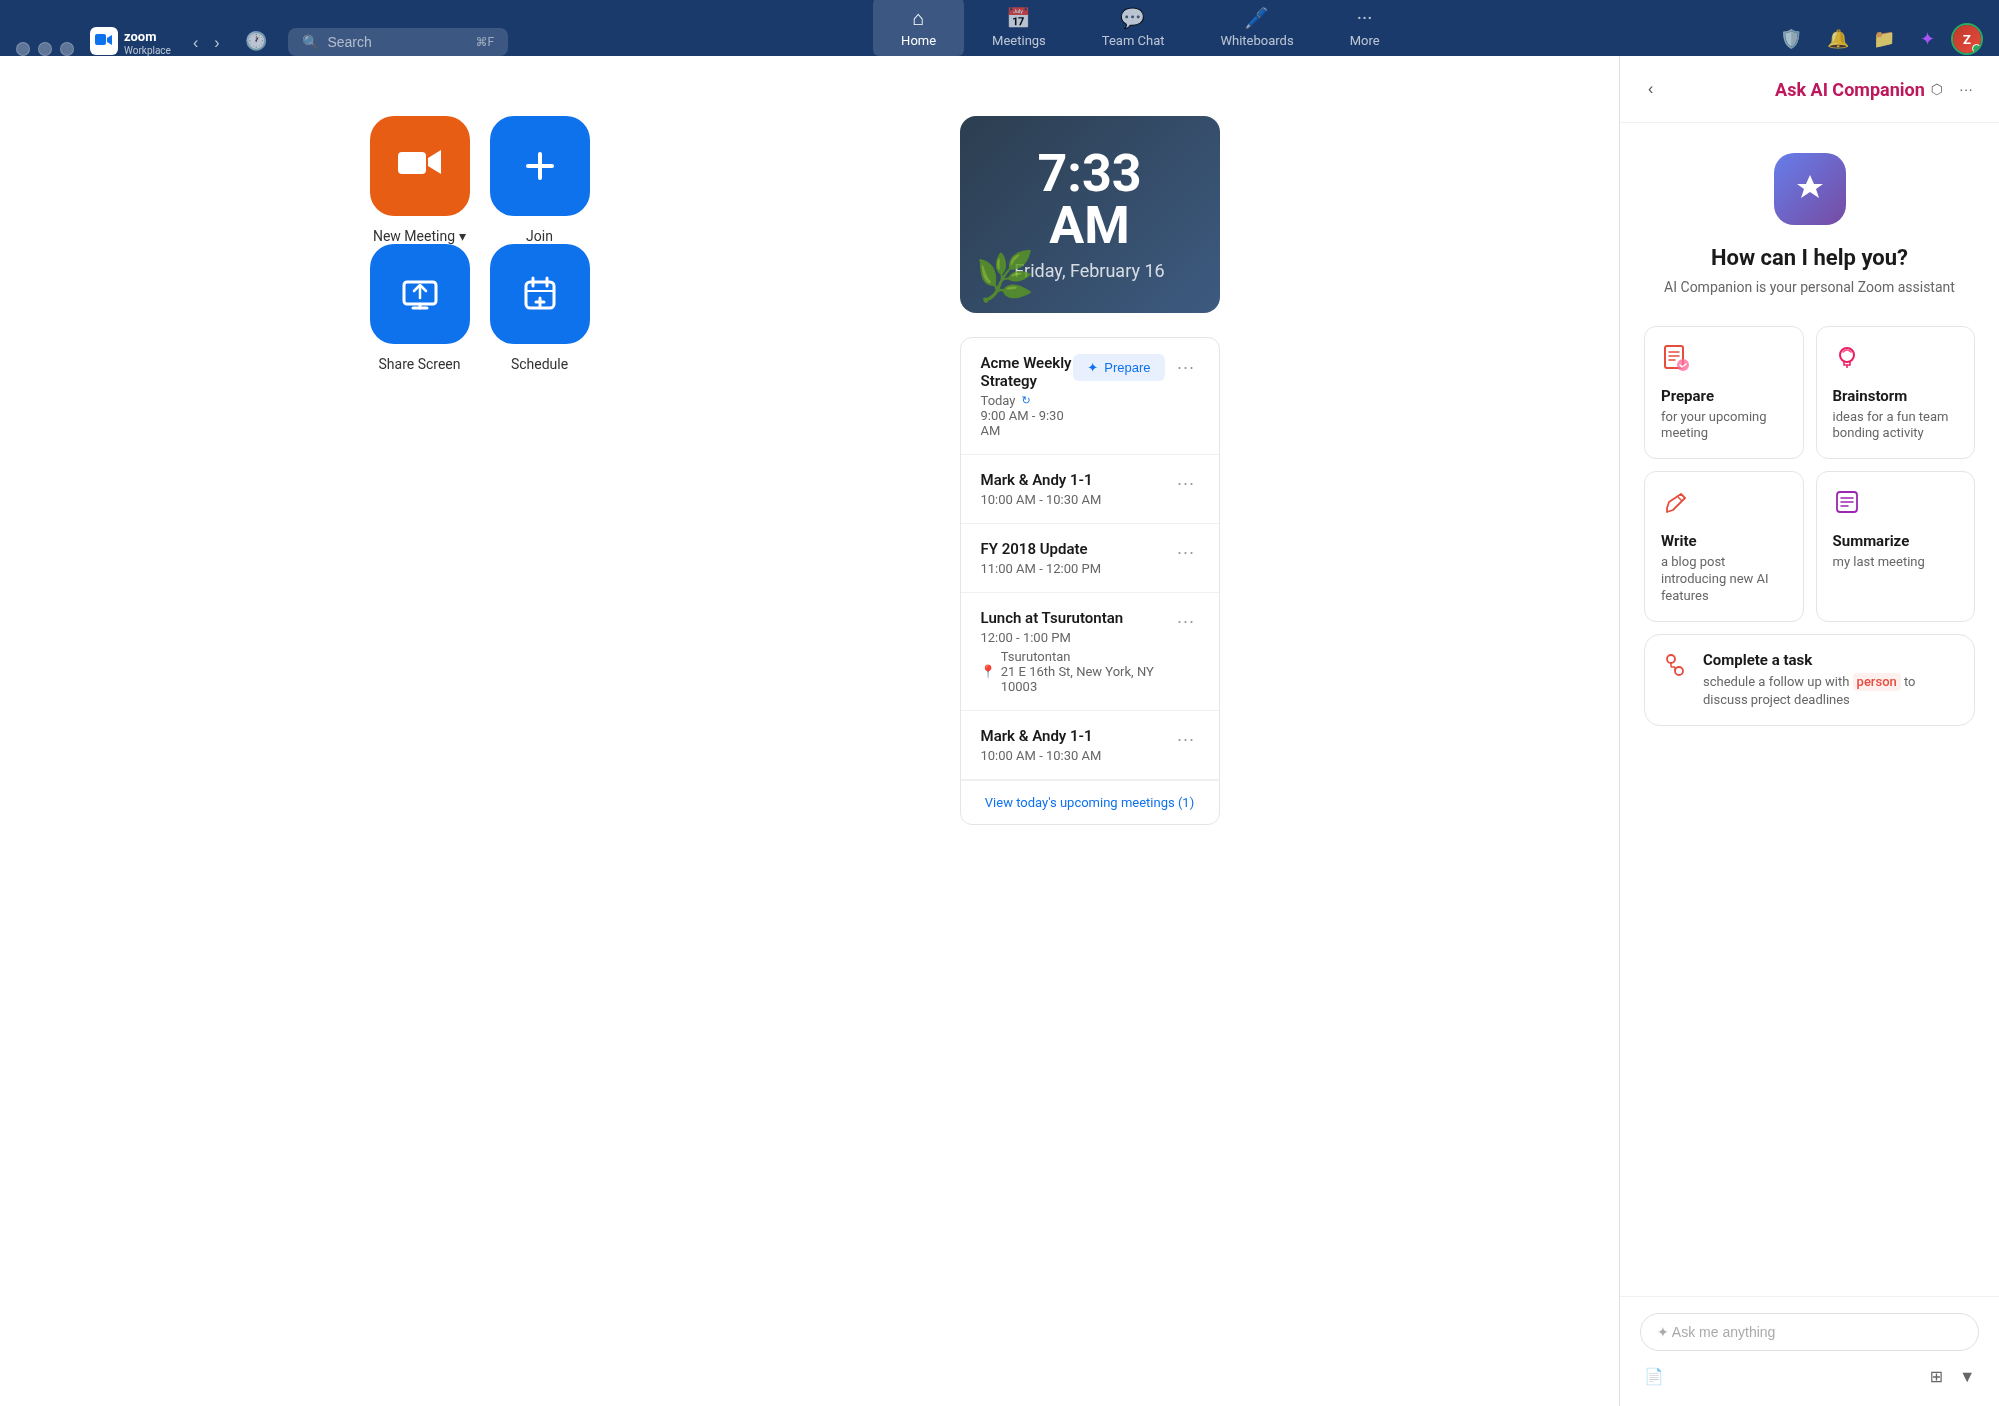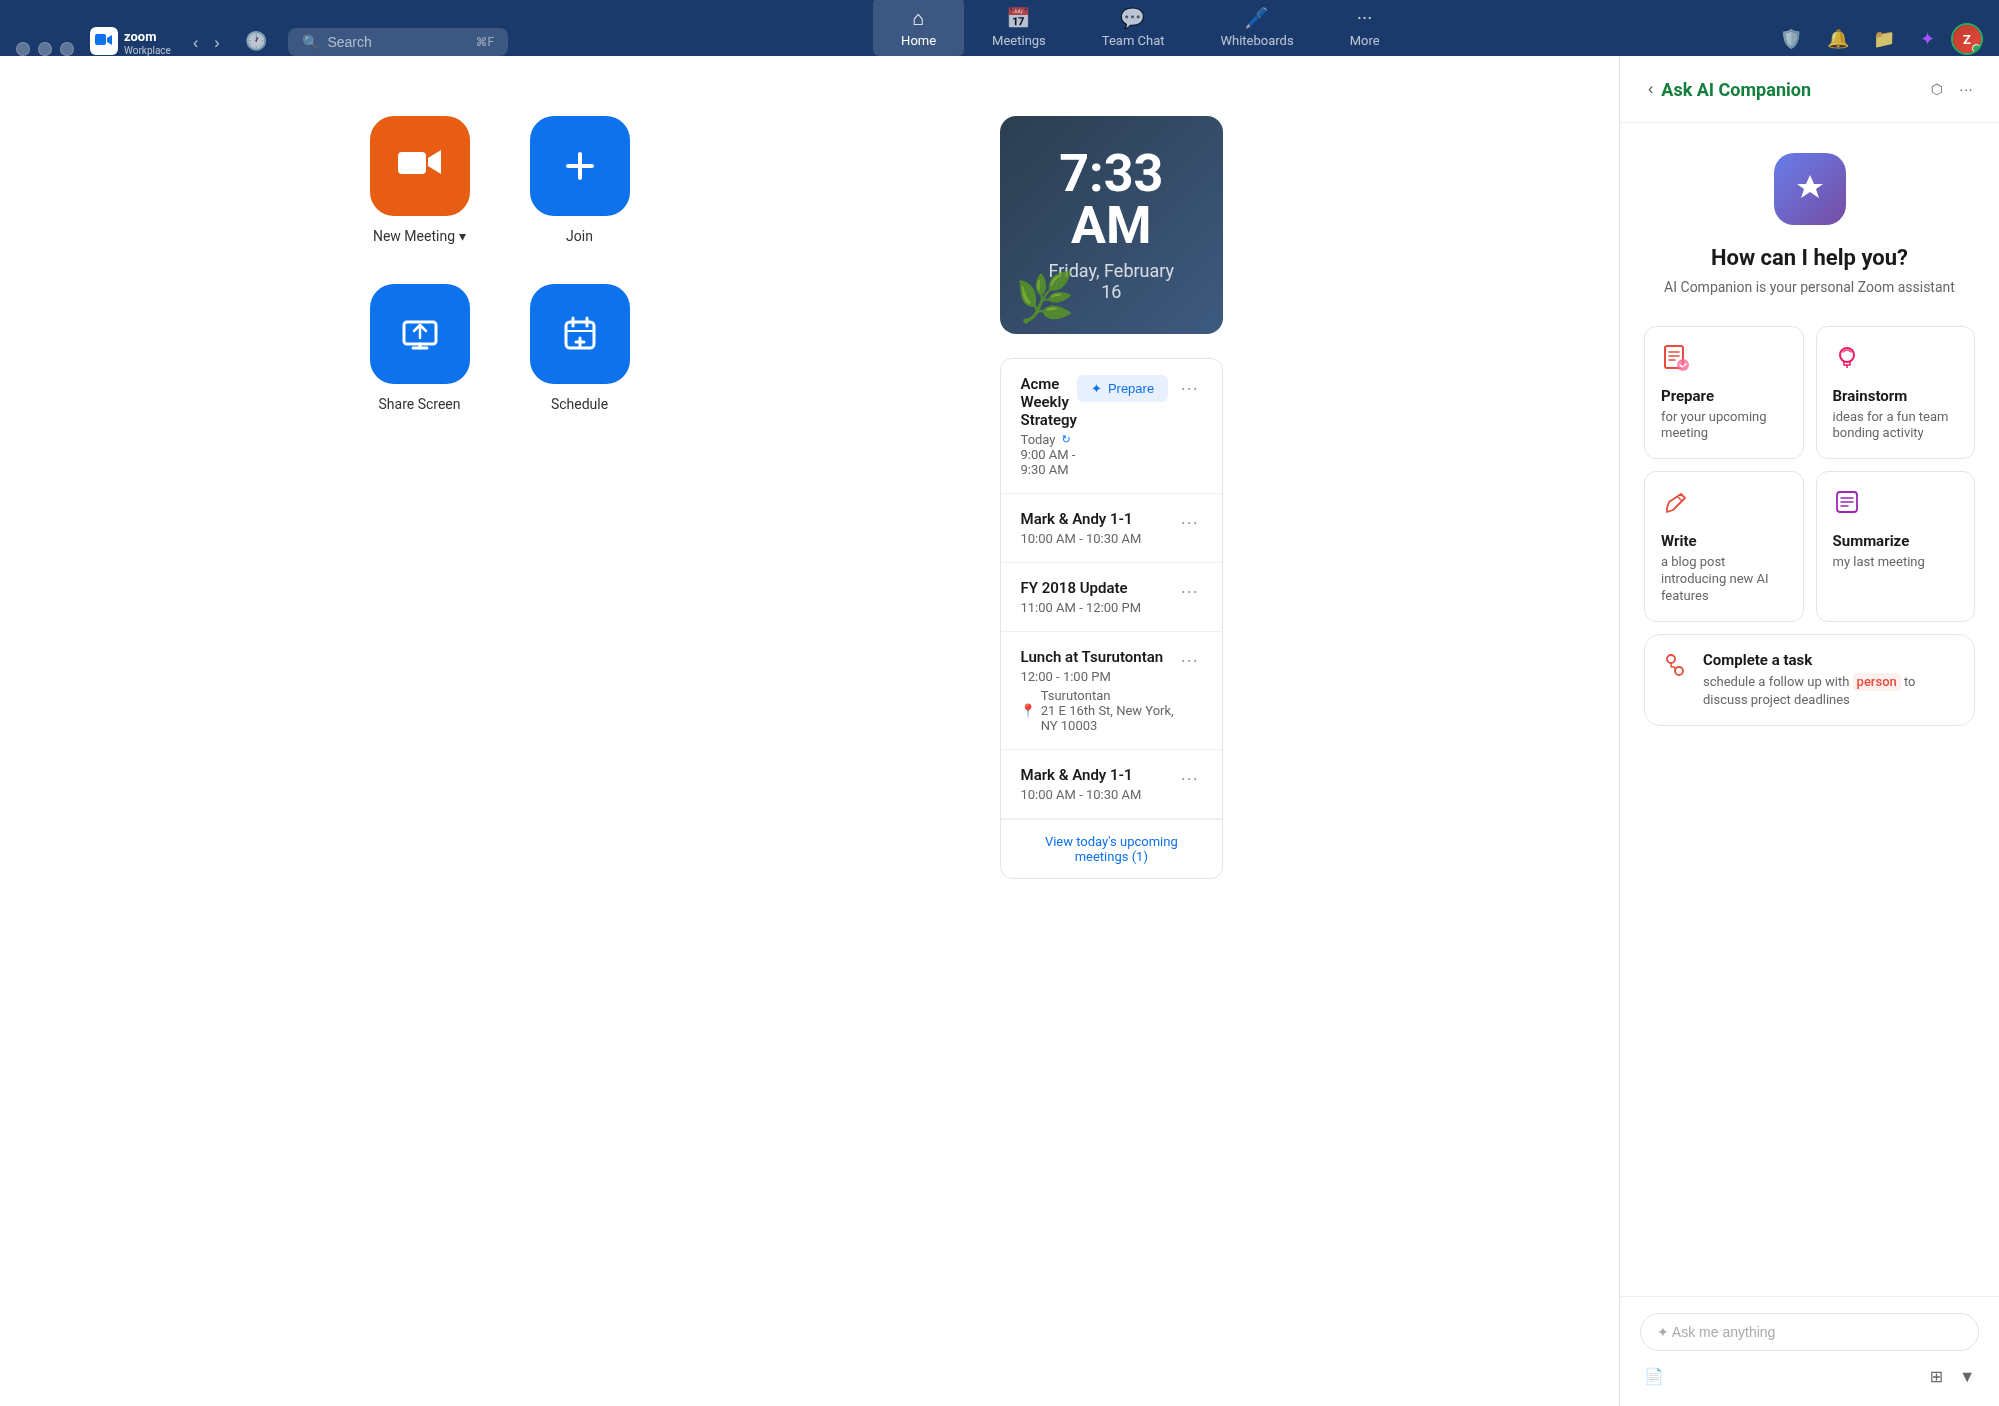--- a/index.html
+++ b/index.html
@@ -196,21 +196,20 @@
       flex-direction: column;
       align-items: center;
       padding: 60px 40px 40px;
       overflow-y: auto;
     }
 
     
     .quick-actions {
       display: grid;
       grid-template-columns: repeat(2, 120px);
-      gap: 40px;
       margin-bottom: 60px;
       margin-right: 300px;
     }
     .action-item {
       display: flex;
       flex-direction: column;
       align-items: center;
       gap: 12px;
       cursor: pointer;
     }
@@ -366,24 +365,24 @@
       background: none;
       border: none;
       font-size: 16px;
       color: #555;
       cursor: pointer;
       padding: 4px 8px;
       border-radius: 4px;
     }
     .ai-title {
       flex: 1;
-      text-align: left;
+      text-align: right;
       font-size: 18px;
       font-weight: 700;
-      color: #15803d;
+      color: #be185d;
     }
     .ai-header-actions {
       display: flex;
       gap: 4px;
     }
     .ai-icon-btn {
       background: none;
       border: none;
       color: #666;
       font-size: 14px;

